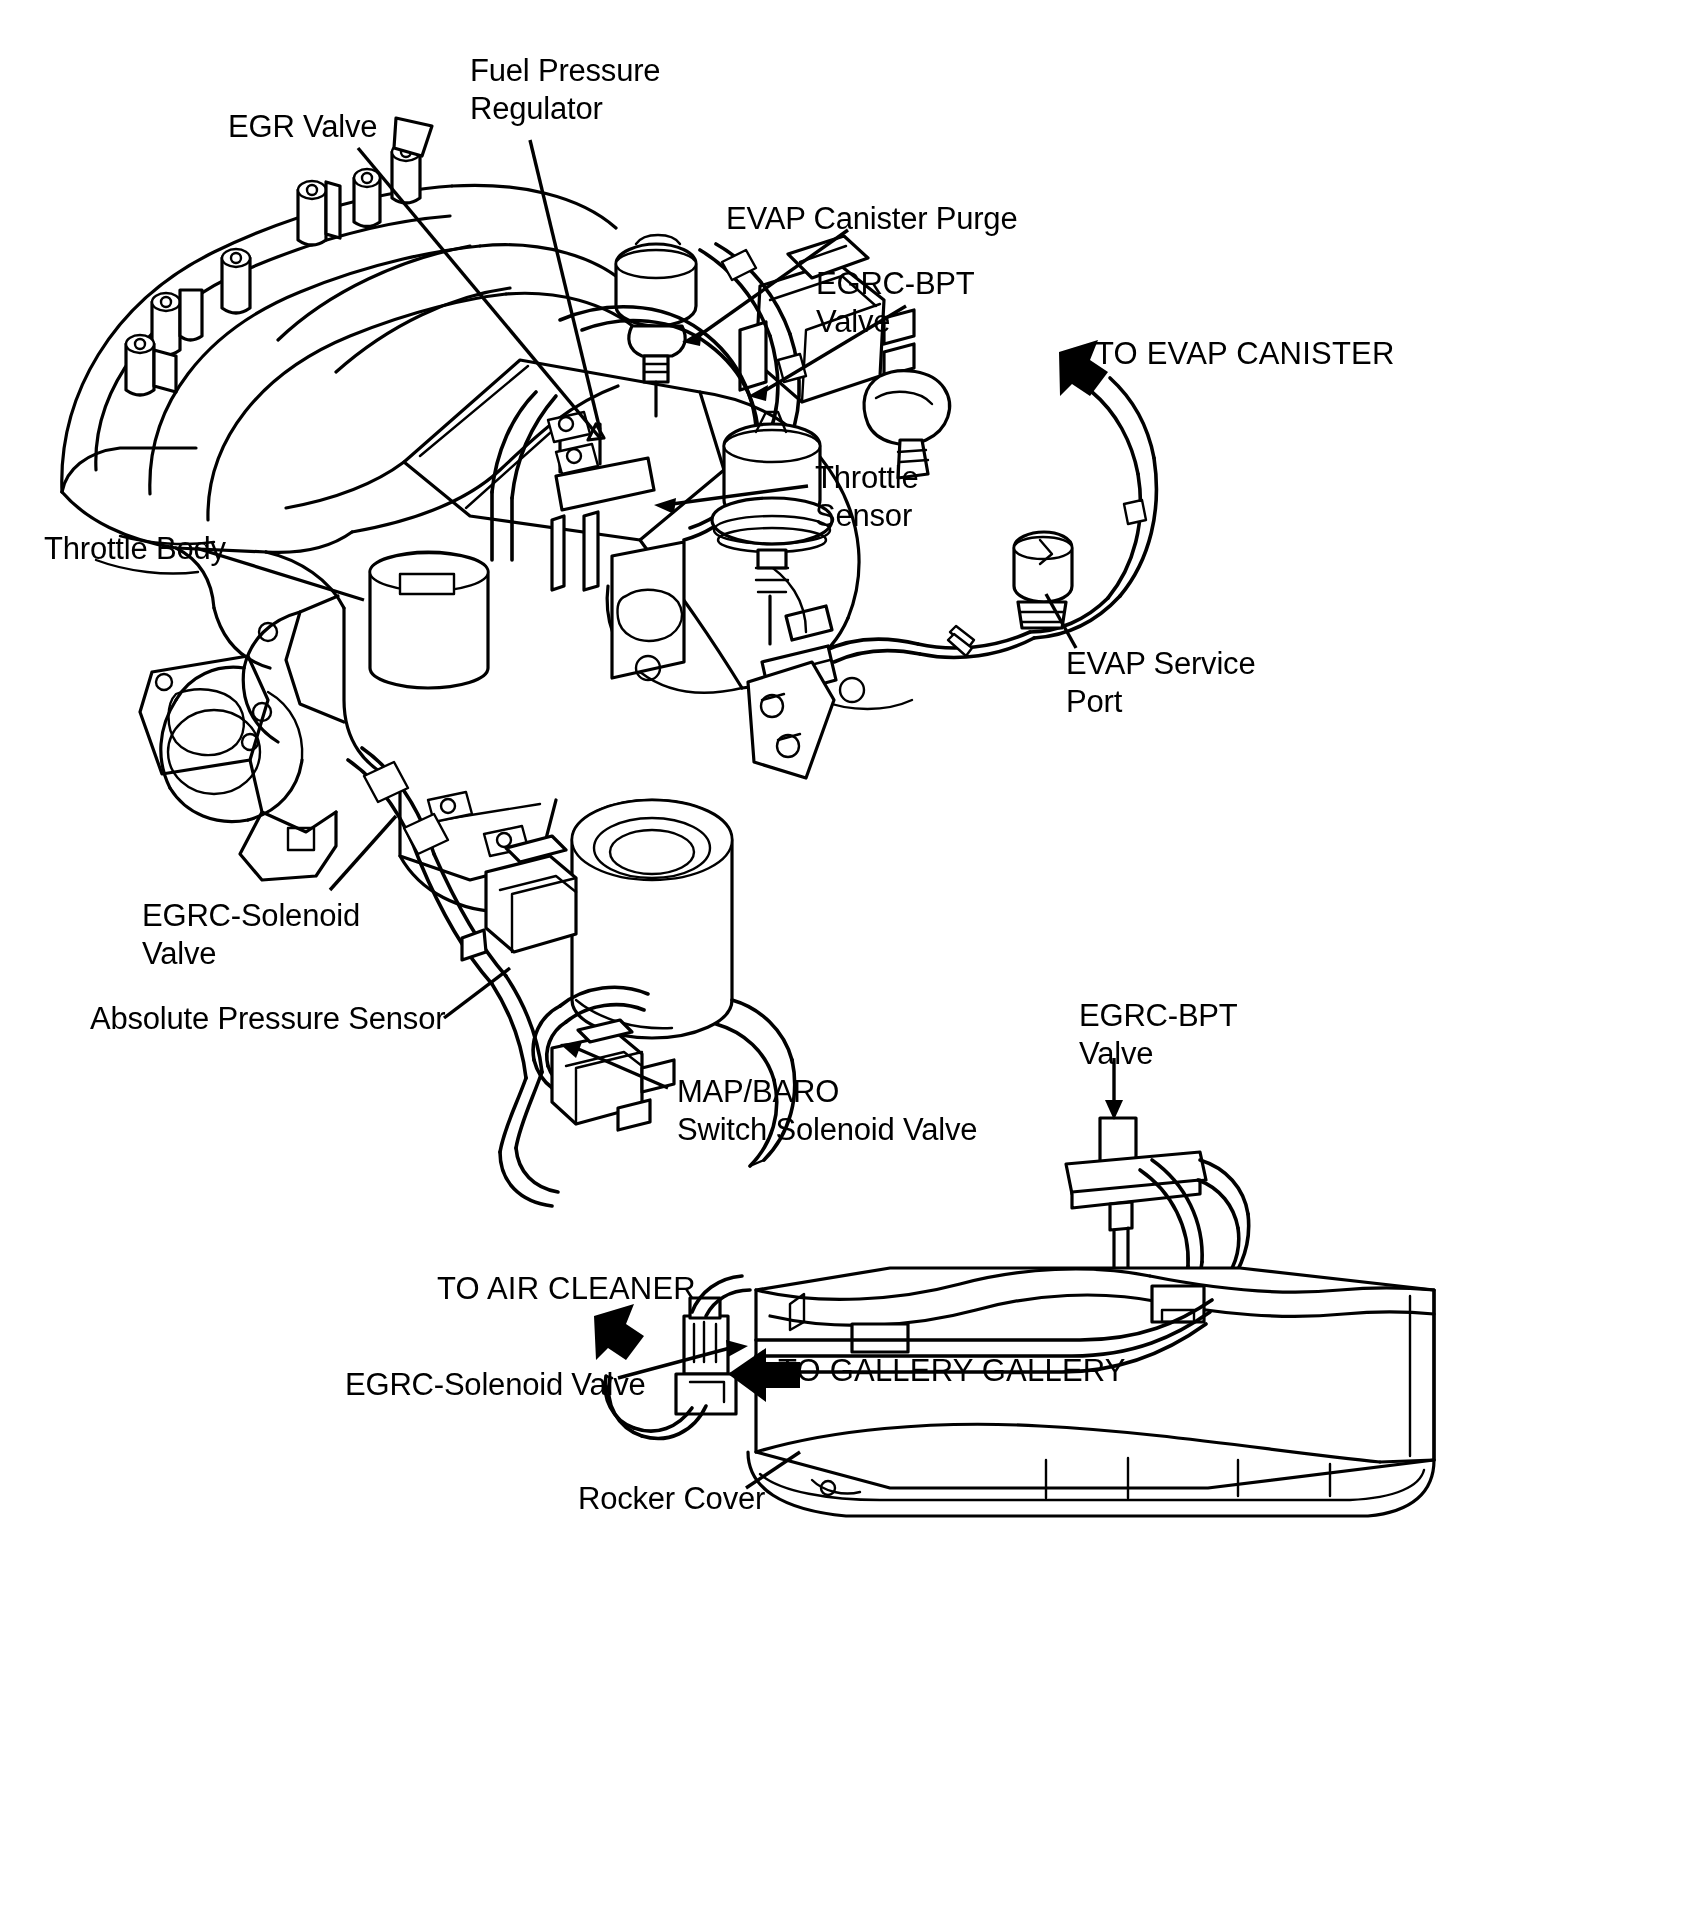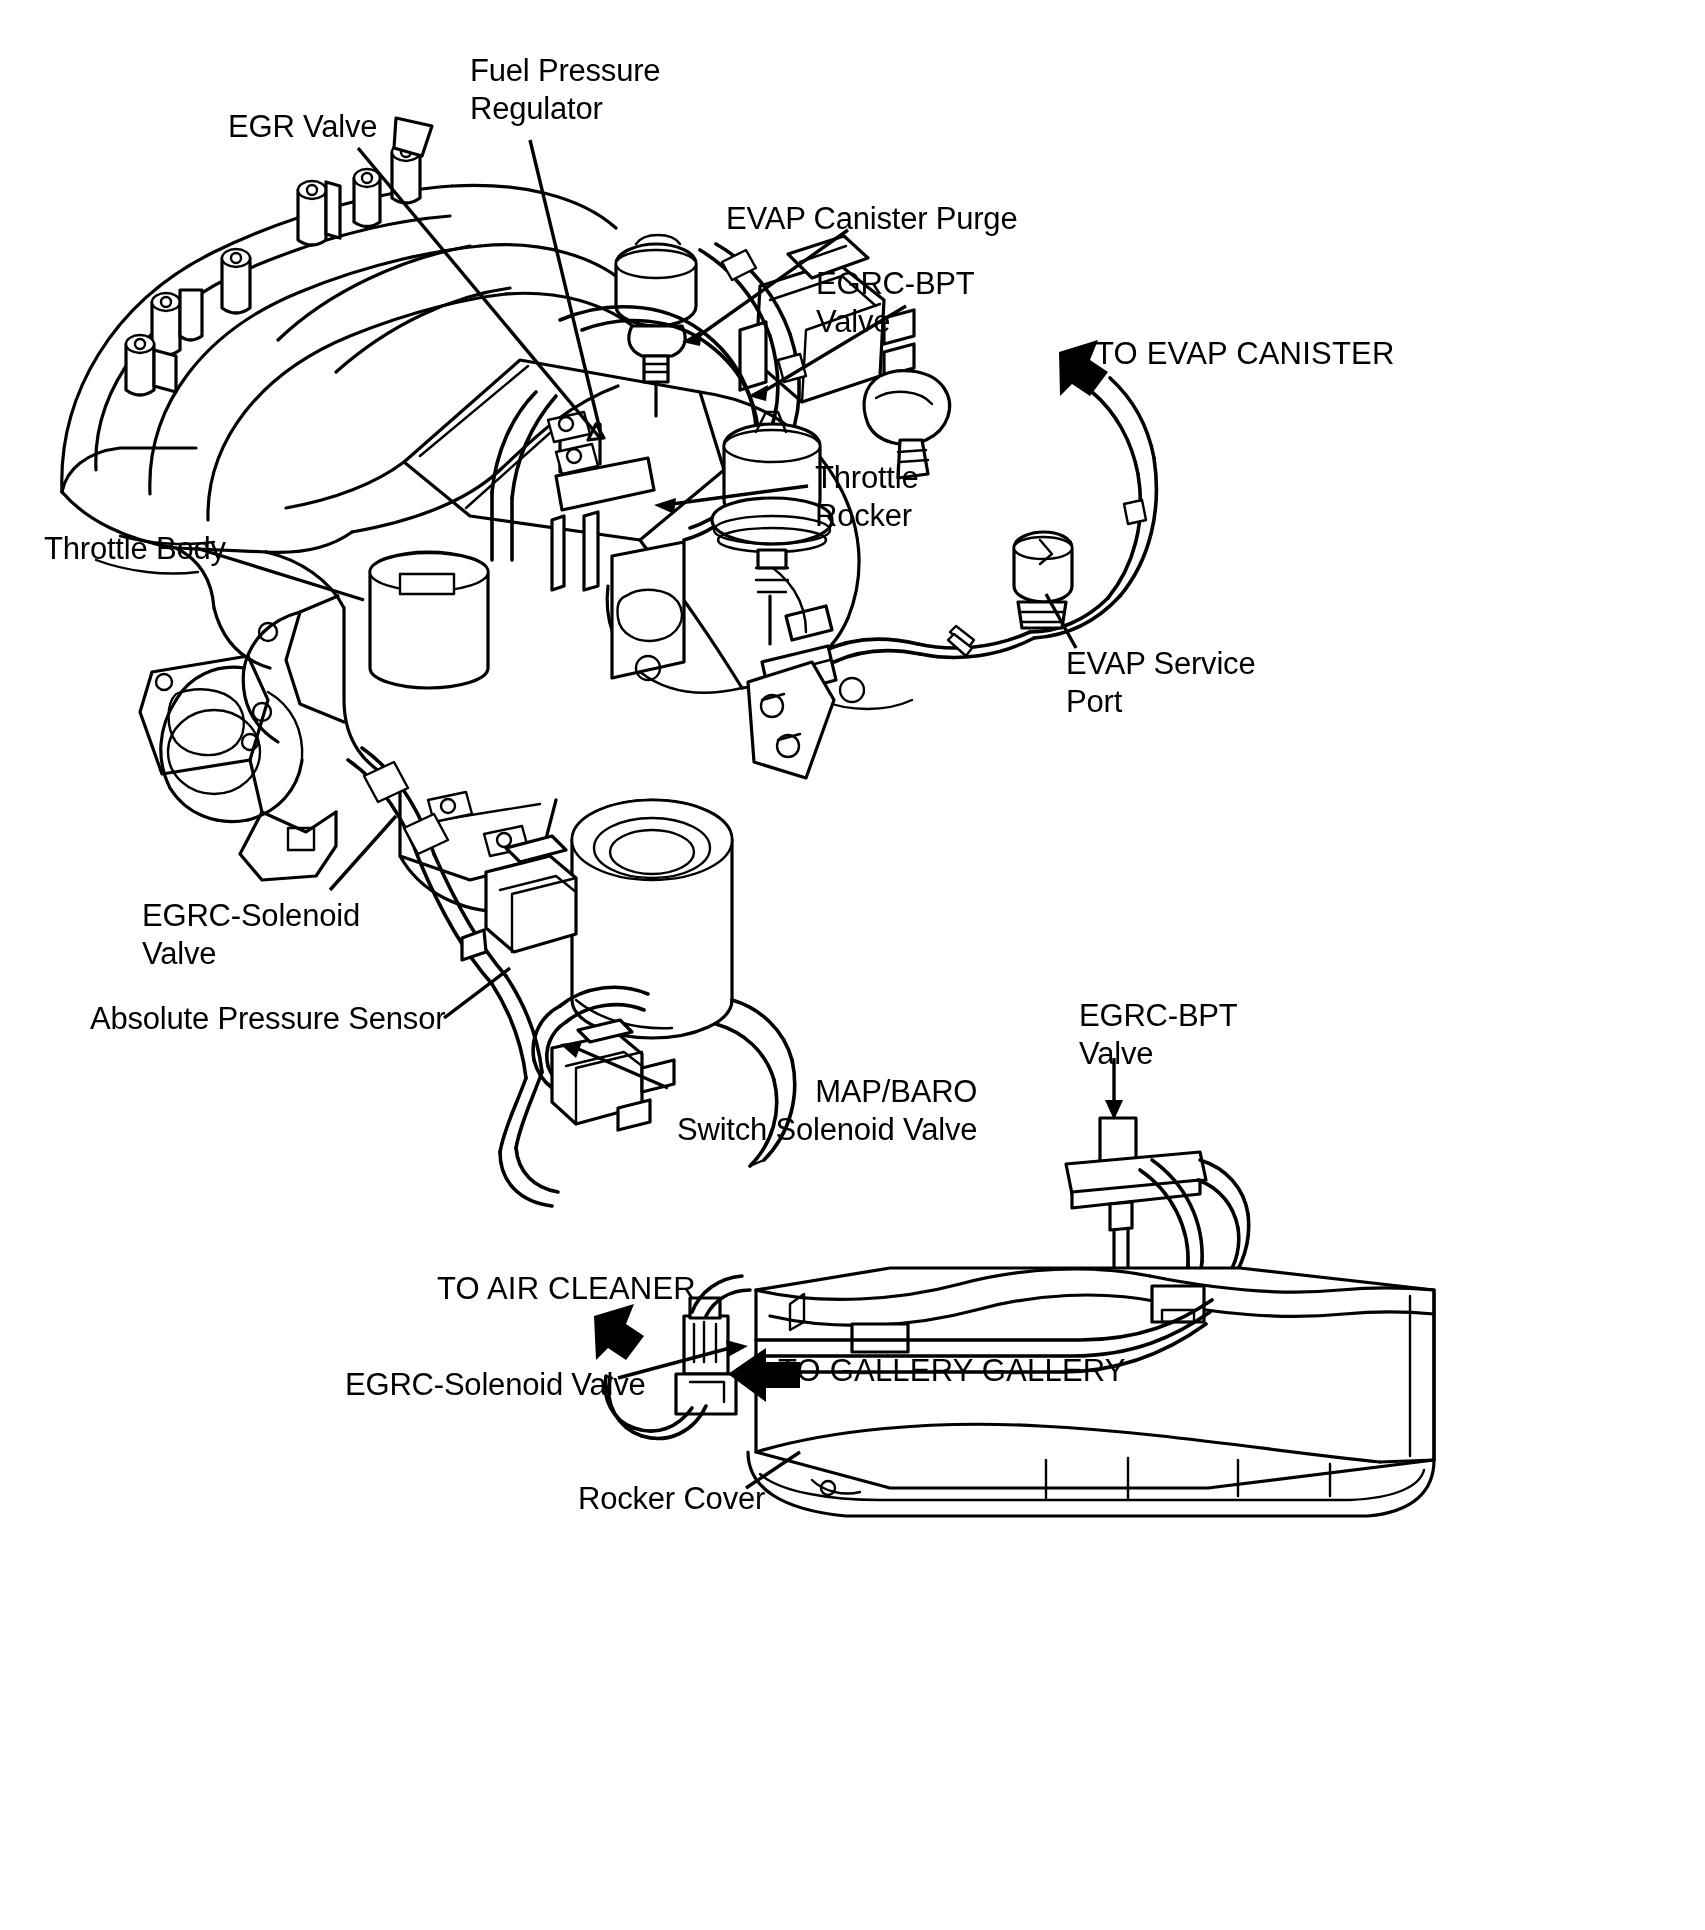--- a/index.html
+++ b/index.html
@@ -459,26 +459,26 @@
     </g>
 
   </svg>
 
   <div id="labels-root">
       <div class="lbl" style="left: 228px; top: 108px;"><div>EGR Valve</div></div>
       <div class="lbl" style="left: 470px; top: 52px;"><div>Fuel Pressure</div><div>Regulator</div></div>
       <div class="lbl" style="left: 726px; top: 176px; margin-top: 24px;"><div>EVAP Canister Purge</div></div>
       <div class="lbl" style="left: 816px; top: 265px;"><div>EGRC-BPT</div><div>Valve</div></div>
       <div class="lbl caps" style="left: 1095px; top: 335px;"><div>TO EVAP CANISTER</div></div>
-      <div class="lbl" style="left: 815px; top: 459px;"><div>Throttle</div><div>Rocker</div></div>
+      <div class="lbl" style="left: 815px; top: 459px;"><div>Throttle</div><div>Sensor</div></div>
       <div class="lbl" style="left: 28px; top: 530px; margin-left: 16px;"><div>Throttle Body</div></div>
       <div class="lbl" style="left: 1066px; top: 645px;"><div>EVAP Service</div><div>Port</div></div>
       <div class="lbl" style="left: 142px; top: 897px;"><div>EGRC-Solenoid</div><div>Valve</div></div>
       <div class="lbl" style="left: 90px; top: 1000px;"><div>Absolute Pressure Sensor</div></div>
-      <div class="lbl" style="left: 677px; top: 1073px; text-align: right;"><div>MAP/BARO</div><div>Switch Solenoid Valve</div></div>
+      <div class="lbl" style="left: 677px; top: 1073px;"><div>MAP/BARO</div><div>Switch Solenoid Valve</div></div>
       <div class="lbl" style="left: 1079px; top: 997px;"><div>EGRC-BPT</div><div>Valve</div></div>
       <div class="lbl caps" style="left: 397px; top: 1270px; margin-left: 40px;"><div>TO AIR CLEANER</div></div>
       <div class="lbl" style="left: 345px; top: 1366px;"><div>EGRC-Solenoid Valve</div></div>
       <div class="lbl caps" style="left: 778px; top: 1352px;"><div>TO GALLERY GALLERY</div></div>
       <div class="lbl" style="left: 578px; top: 1480px;"><div>Rocker Cover</div></div>
     </div>
 
   <div class="figid" style="left:30px; top:1930px;">G00015095</div>
 
 </div>

